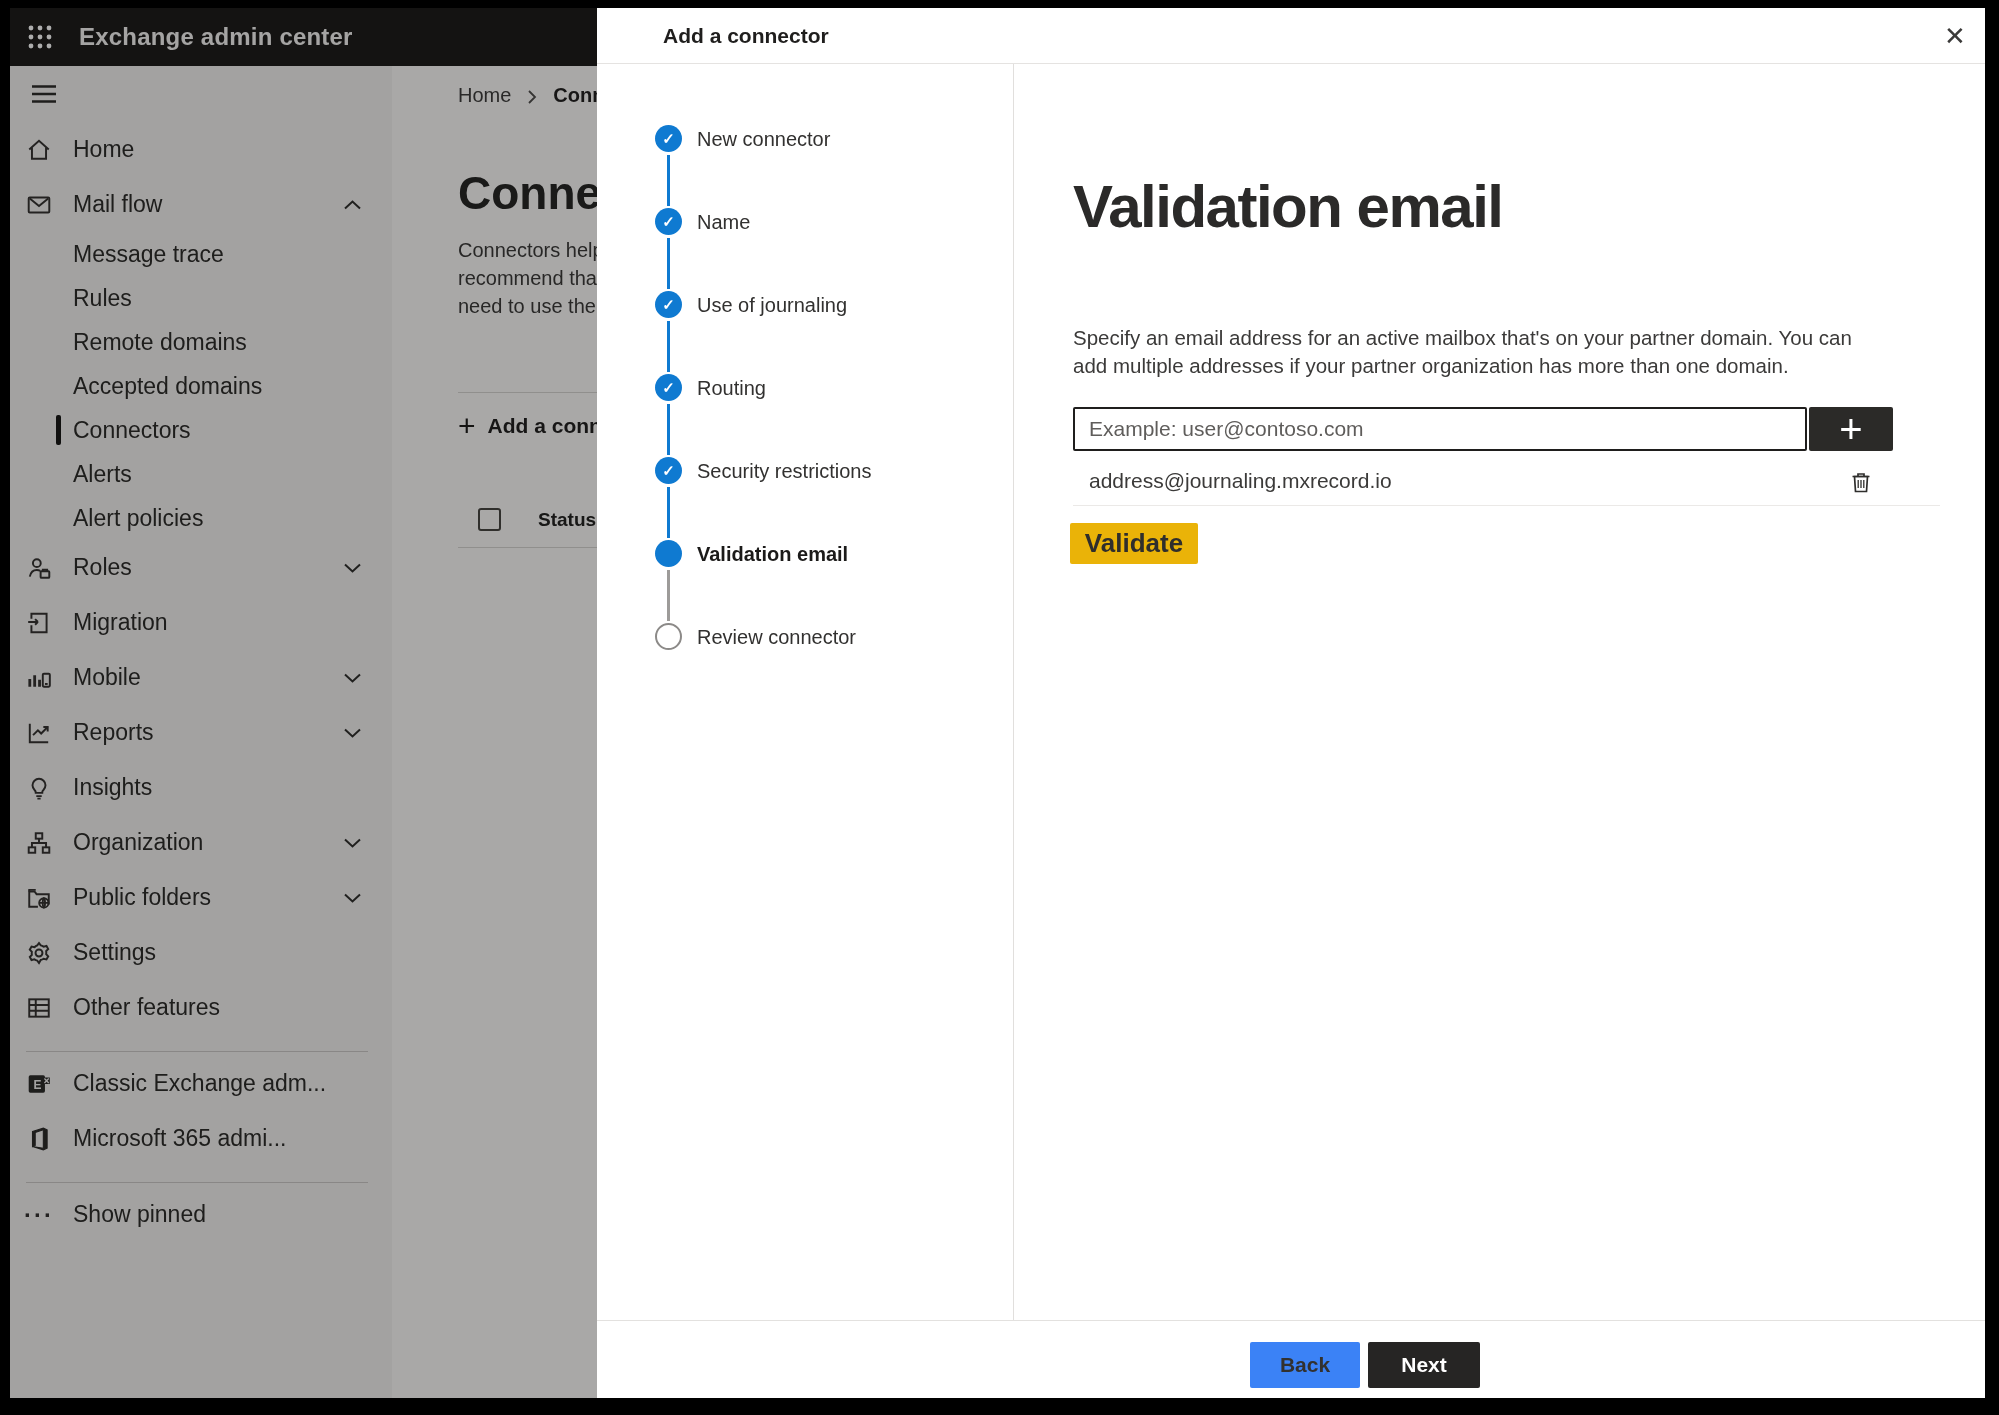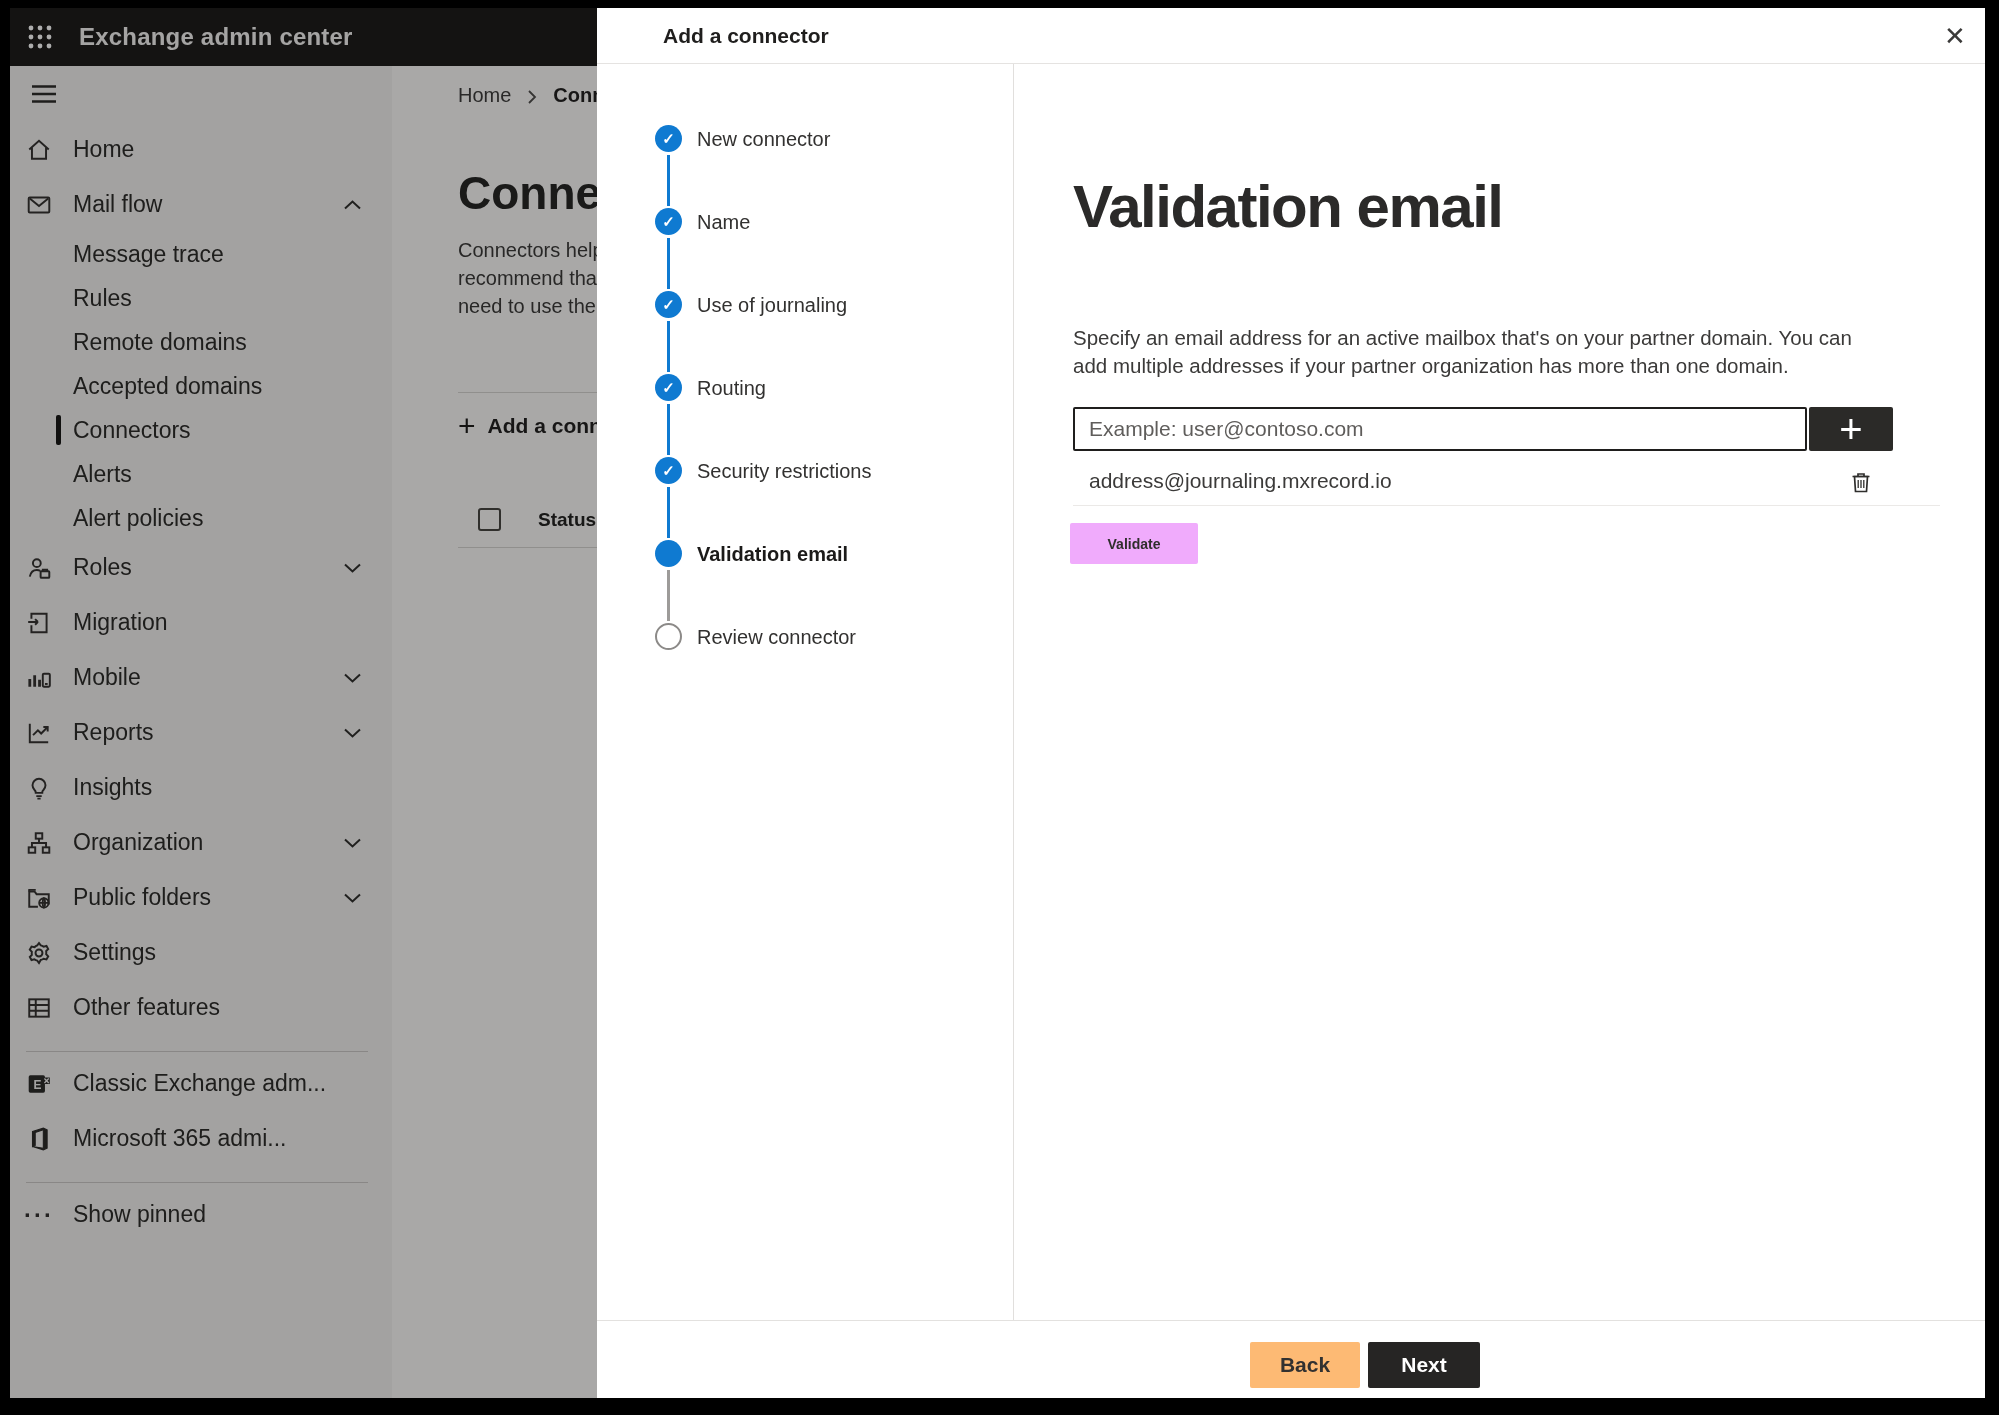--- a/index.html
+++ b/index.html
@@ -61,24 +61,24 @@
 
   .content { position:absolute; left:417px; right:0; top:0; bottom:0; }
   .content-heading { position:absolute; left:59px; top:108px; font-size:60px; line-height:70px; font-weight:700; letter-spacing:-1.5px; color:#2b2a29; }
   .content-desc { position:absolute; left:59px; top:260px; width:790px; font-size:20.5px; line-height:28px; color:#3b3a39; }
   .email-input { position:absolute; left:59px; top:343px; width:734px; height:44px; border:2.5px solid #1f1e1d; border-radius:2px; background:#fff; padding:0 14px; font-size:21px; color:#252423; font-family:"Liberation Sans", sans-serif; outline:none; }
   .email-input::placeholder { color:#5f5d5b; opacity:1; }
   .add-email-btn { position:absolute; left:795px; top:343px; width:84px; height:44px; background:#2b2a28; border:none; border-radius:2px; color:#fff; font-size:40px; font-weight:300; line-height:40px; cursor:pointer; }
   .address-row { position:absolute; left:59px; top:387px; width:867px; height:55px; border-bottom:1px solid #ebe9e7; }
   .address-text { position:absolute; left:16px; top:0; line-height:60px; font-size:21px; color:#3b3a39; white-space:nowrap; }
   .trash-btn { position:absolute; left:766px; top:9px; width:44px; height:44px; border:none; background:transparent; display:flex; align-items:center; justify-content:center; color:#2f2e2c; cursor:pointer; }
-  .validate-btn { position:absolute; left:56px; top:459px; width:128px; height:41px; background:#f0abfc; border:none; border-radius:2px; font-size:14px; font-weight:600; color:#2f2e2c; font-family:"Liberation Sans", sans-serif; cursor:pointer; }
+  .validate-btn { position:absolute; left:56px; top:459px; width:128px; height:41px; background:#eab308; border:none; border-radius:2px; font-size:26px; font-weight:600; color:#2f2e2c; font-family:"Liberation Sans", sans-serif; cursor:pointer; }
 
   .panel-footer { position:absolute; left:0; right:0; bottom:0; height:78px; background:#fff; border-top:1px solid #e3e1df; }
-  .back-btn { position:absolute; left:653px; top:21px; width:110px; height:46px; background:#fdba74; border:none; border-radius:2px; font-size:21px; font-weight:600; color:#323130; font-family:"Liberation Sans", sans-serif; cursor:pointer; }
+  .back-btn { position:absolute; left:653px; top:21px; width:110px; height:46px; background:#3b82f6; border:none; border-radius:2px; font-size:21px; font-weight:600; color:#323130; font-family:"Liberation Sans", sans-serif; cursor:pointer; }
   .next-btn { position:absolute; left:771px; top:21px; width:112px; height:46px; background:#262524; border:none; border-radius:2px; font-size:21px; font-weight:600; color:#ffffff; font-family:"Liberation Sans", sans-serif; cursor:pointer; }
 
   svg { display:block; }
 </style>
 </head>
 <body>
 
 <div class="app">
 
   <div class="backdrop">

